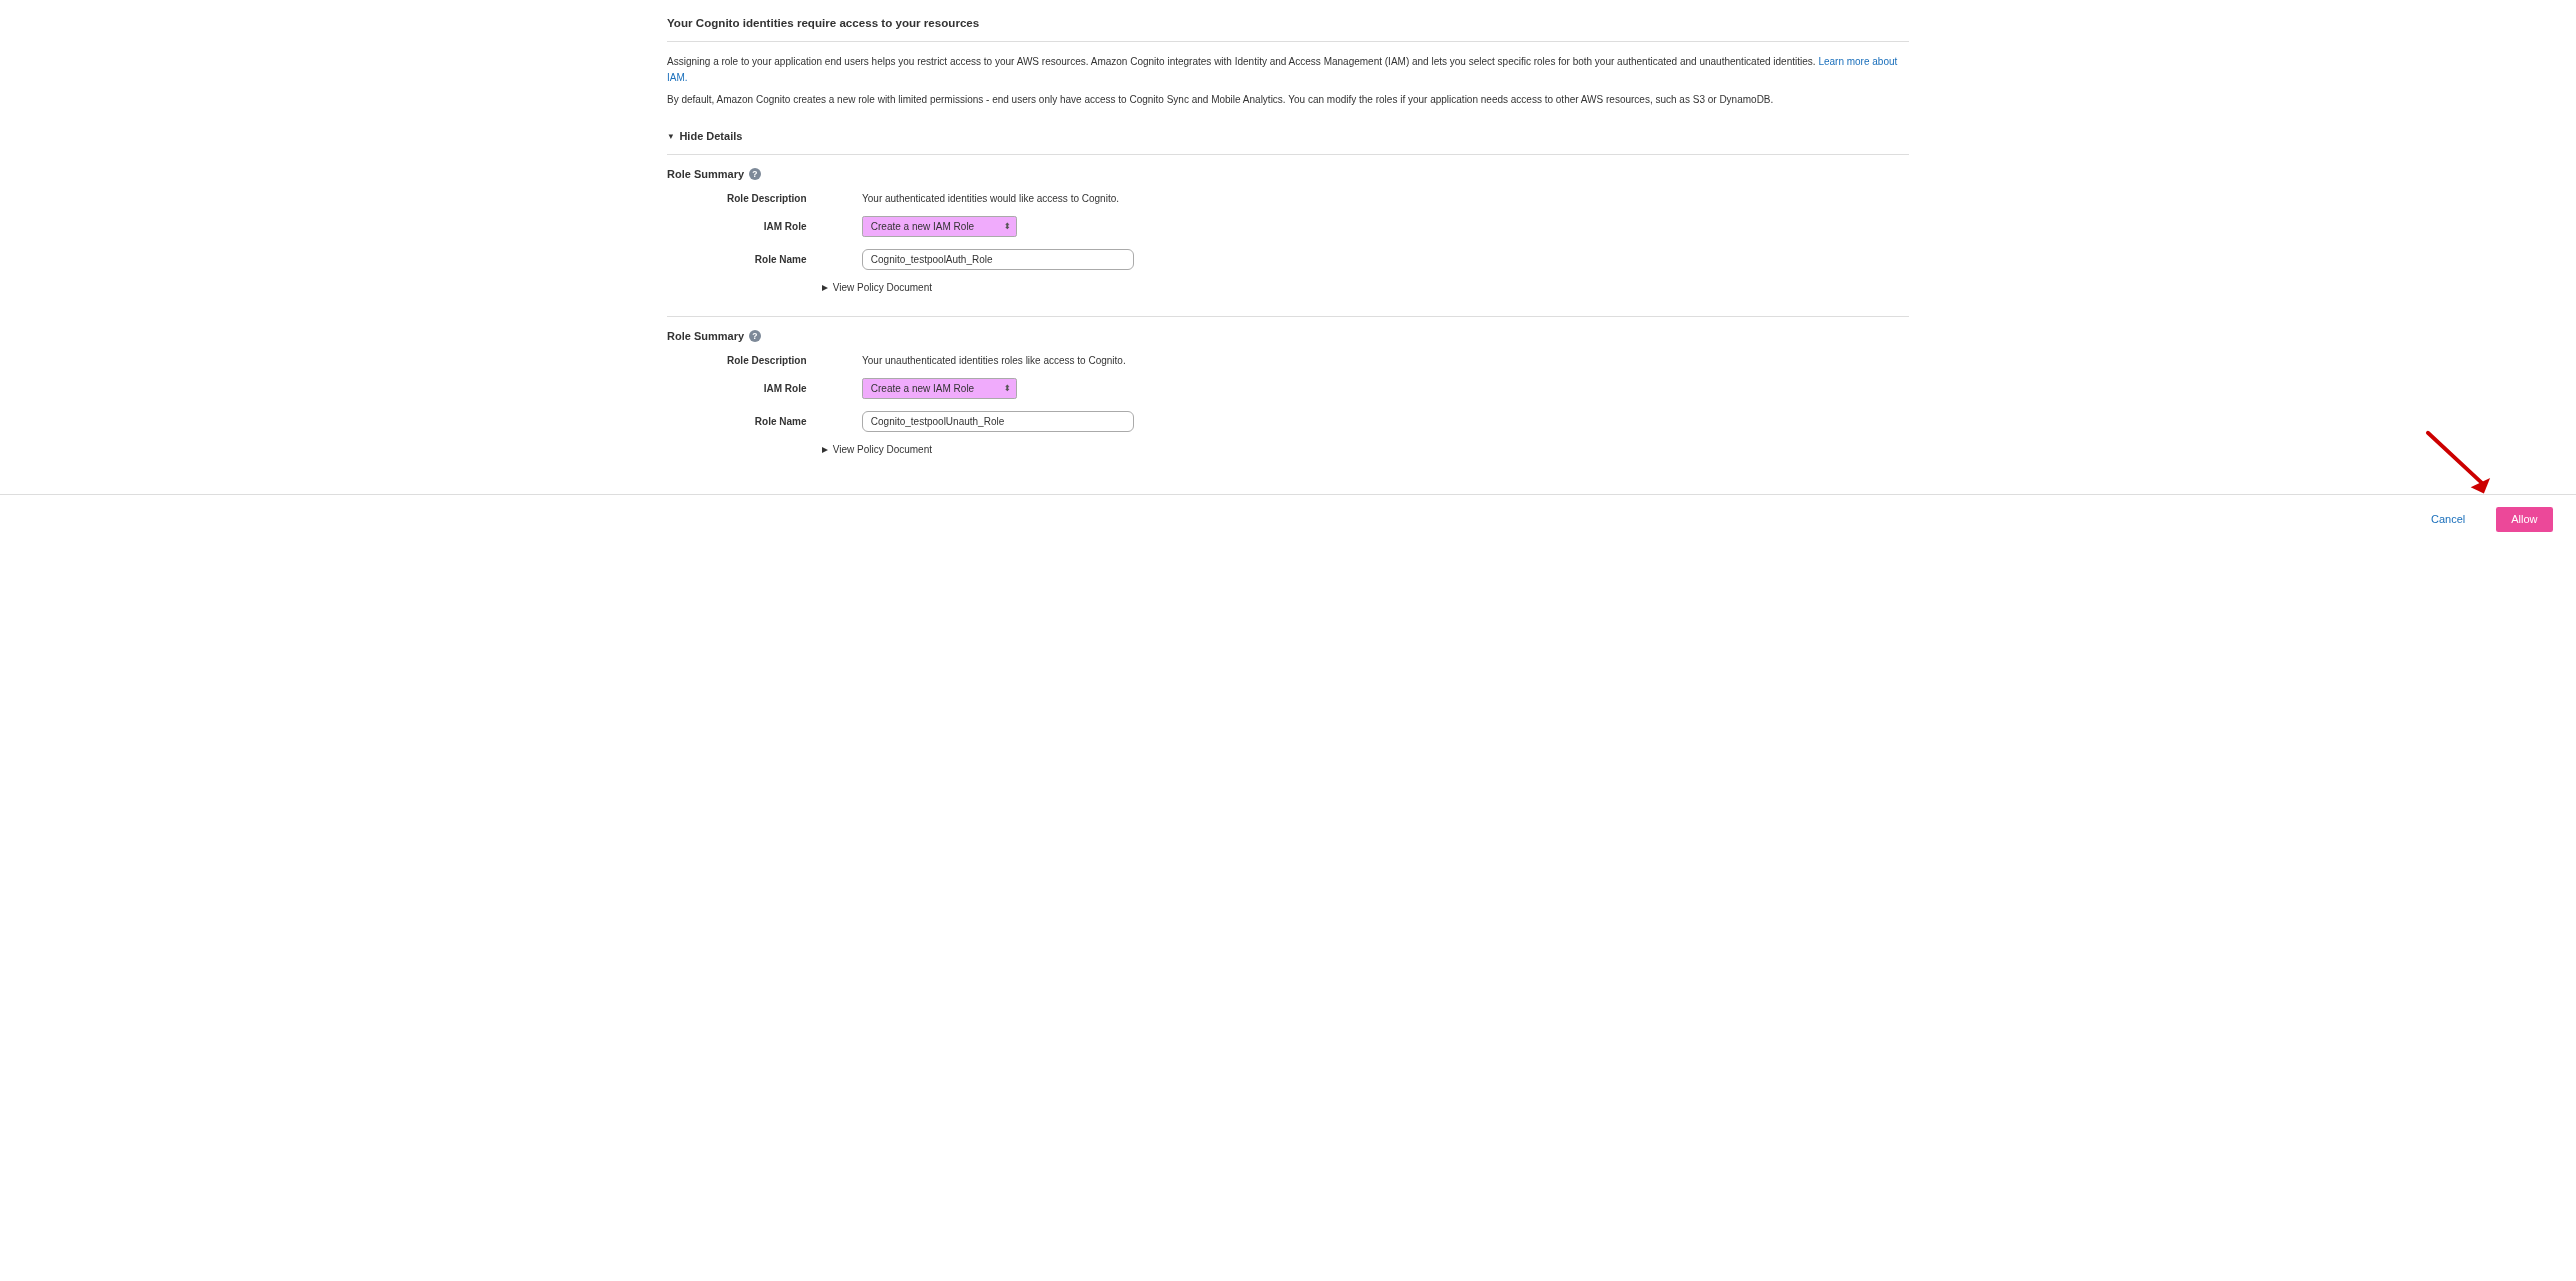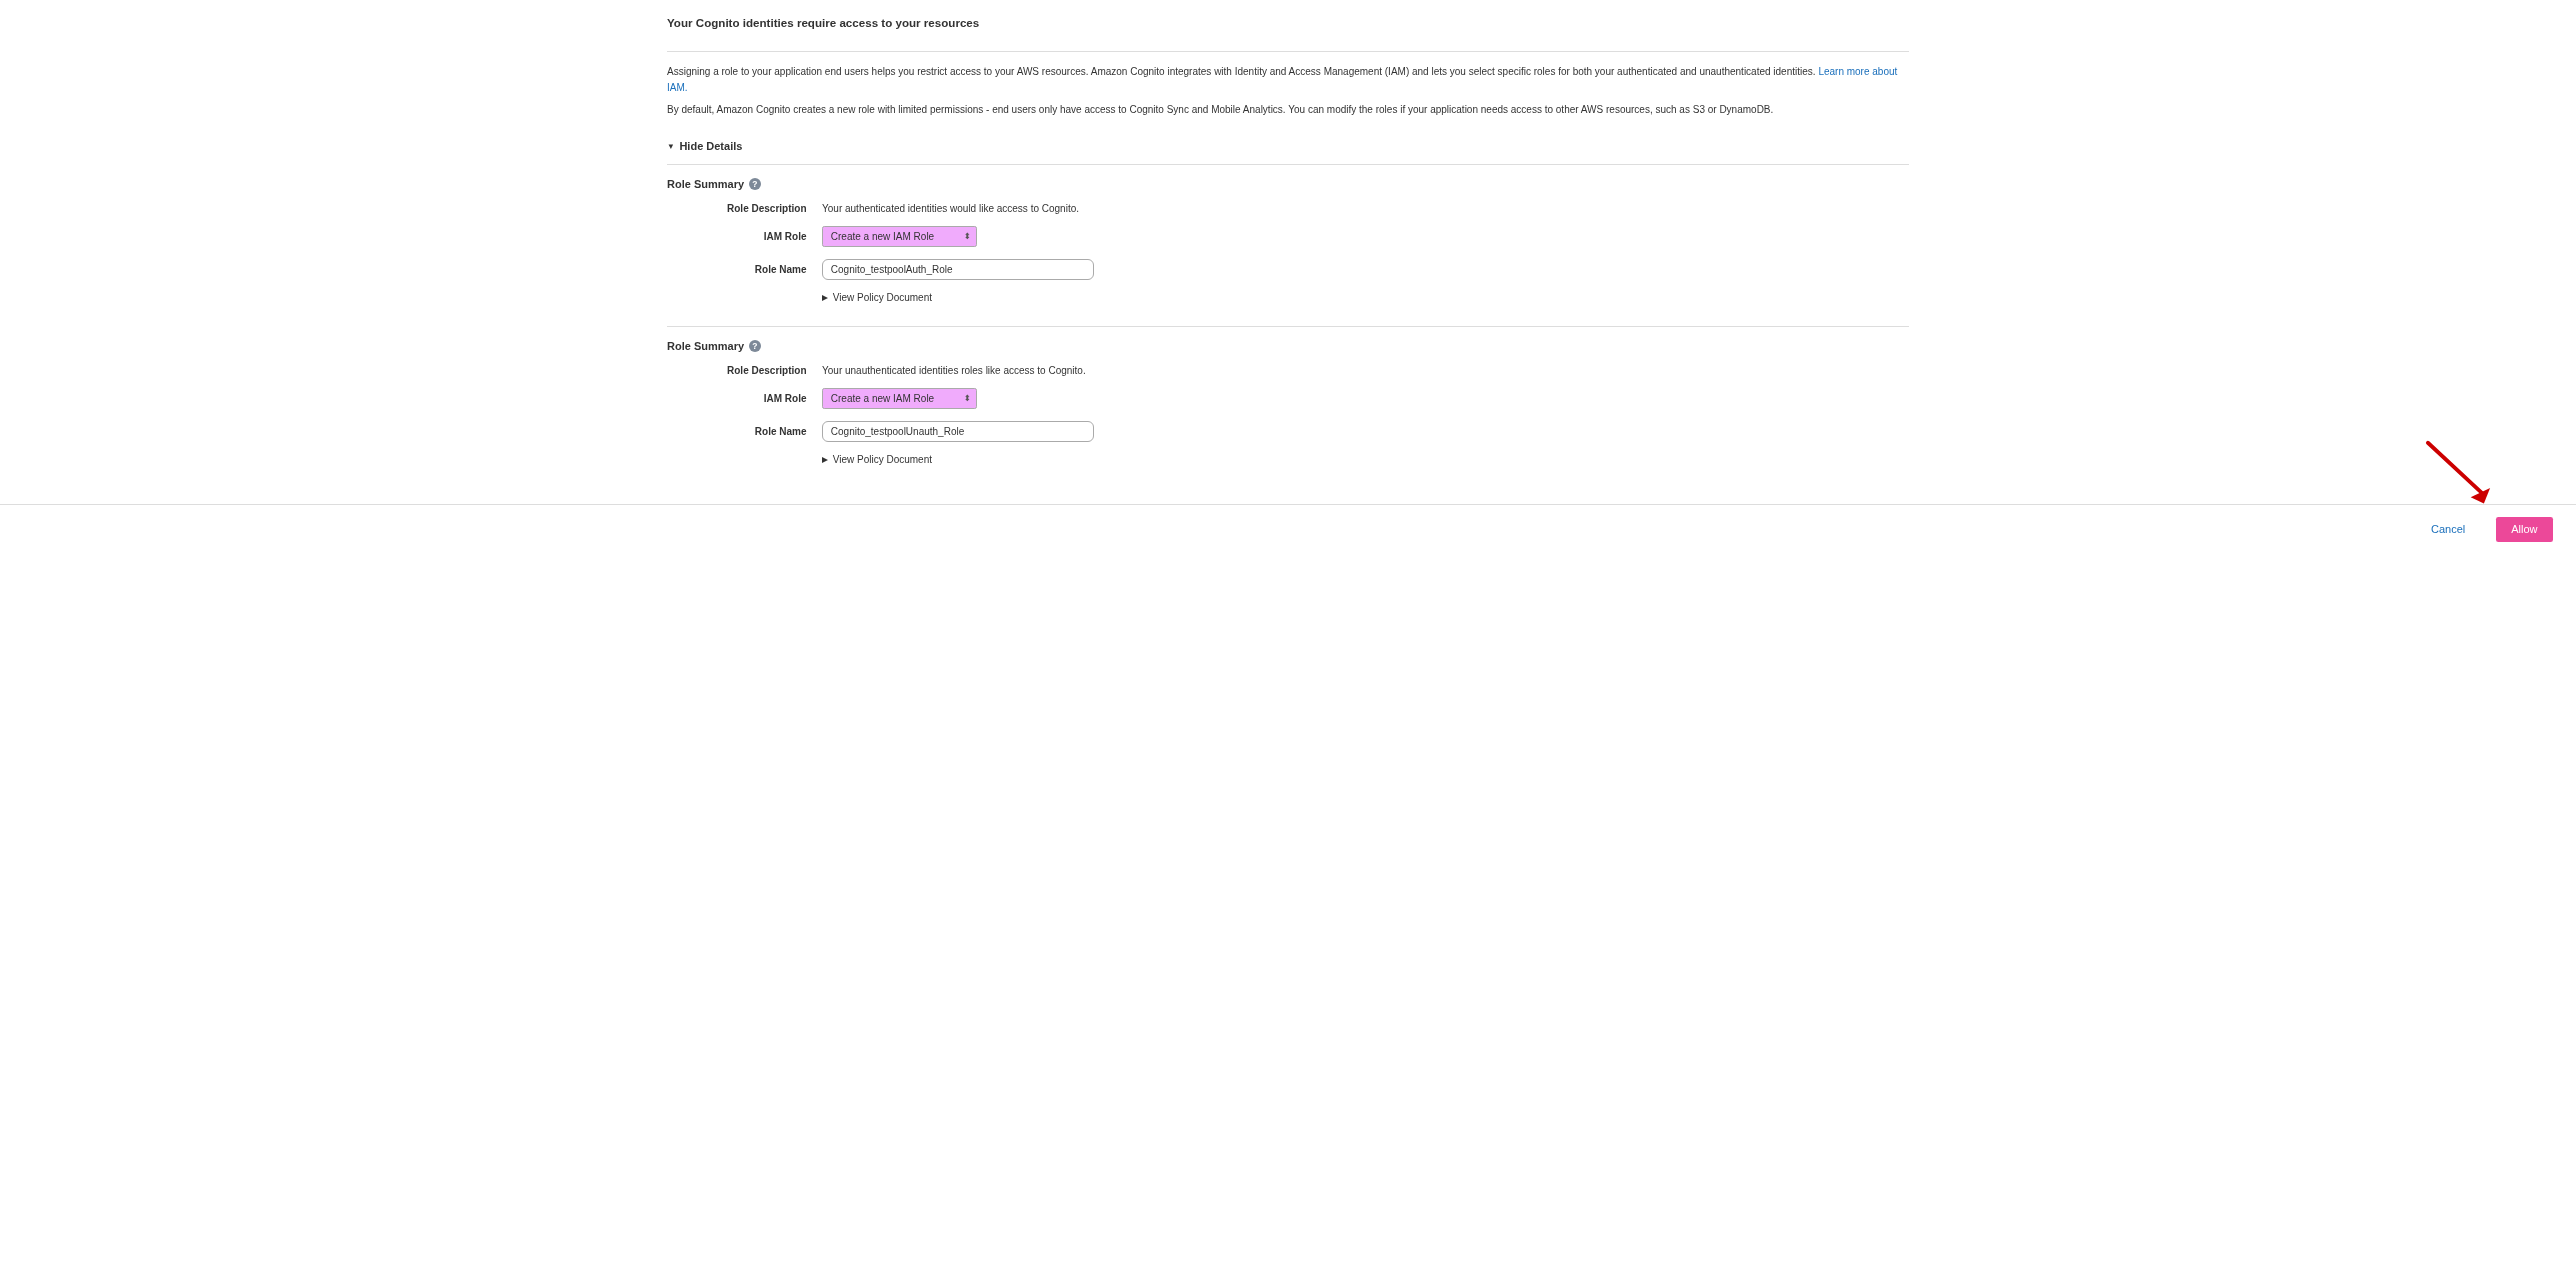--- a/index.html
+++ b/index.html
@@ -21,21 +21,21 @@
       max-width: 1288px;
       margin: 0 auto;
       padding: 15.5px 23px;
     }
 
     .page-title {
       font-size: 11.6px;
       font-weight: 700;
       color: #333;
       margin-bottom: 12.4px;
-      padding-bottom: 22px;
+      padding-bottom: 12px;
       border-bottom: 0.8px solid #ddd;
     }
 
     .intro-text {
       font-size: 10px;
       line-height: 1.6;
       color: #333;
       margin-bottom: 6.2px;
     }
 
@@ -96,20 +96,21 @@
     }
 
     .form-table {
       width: 100%;
     }
 
     .form-row {
       display: flex;
       align-items: center;
       margin-bottom: 12.4px;
+      gap: 40px;
     }
 
     .form-label {
       width: 155px;
       text-align: right;
       padding-right: 15.5px;
       font-size: 10px;
       font-weight: 700;
       color: #333;
       flex-shrink: 0;

